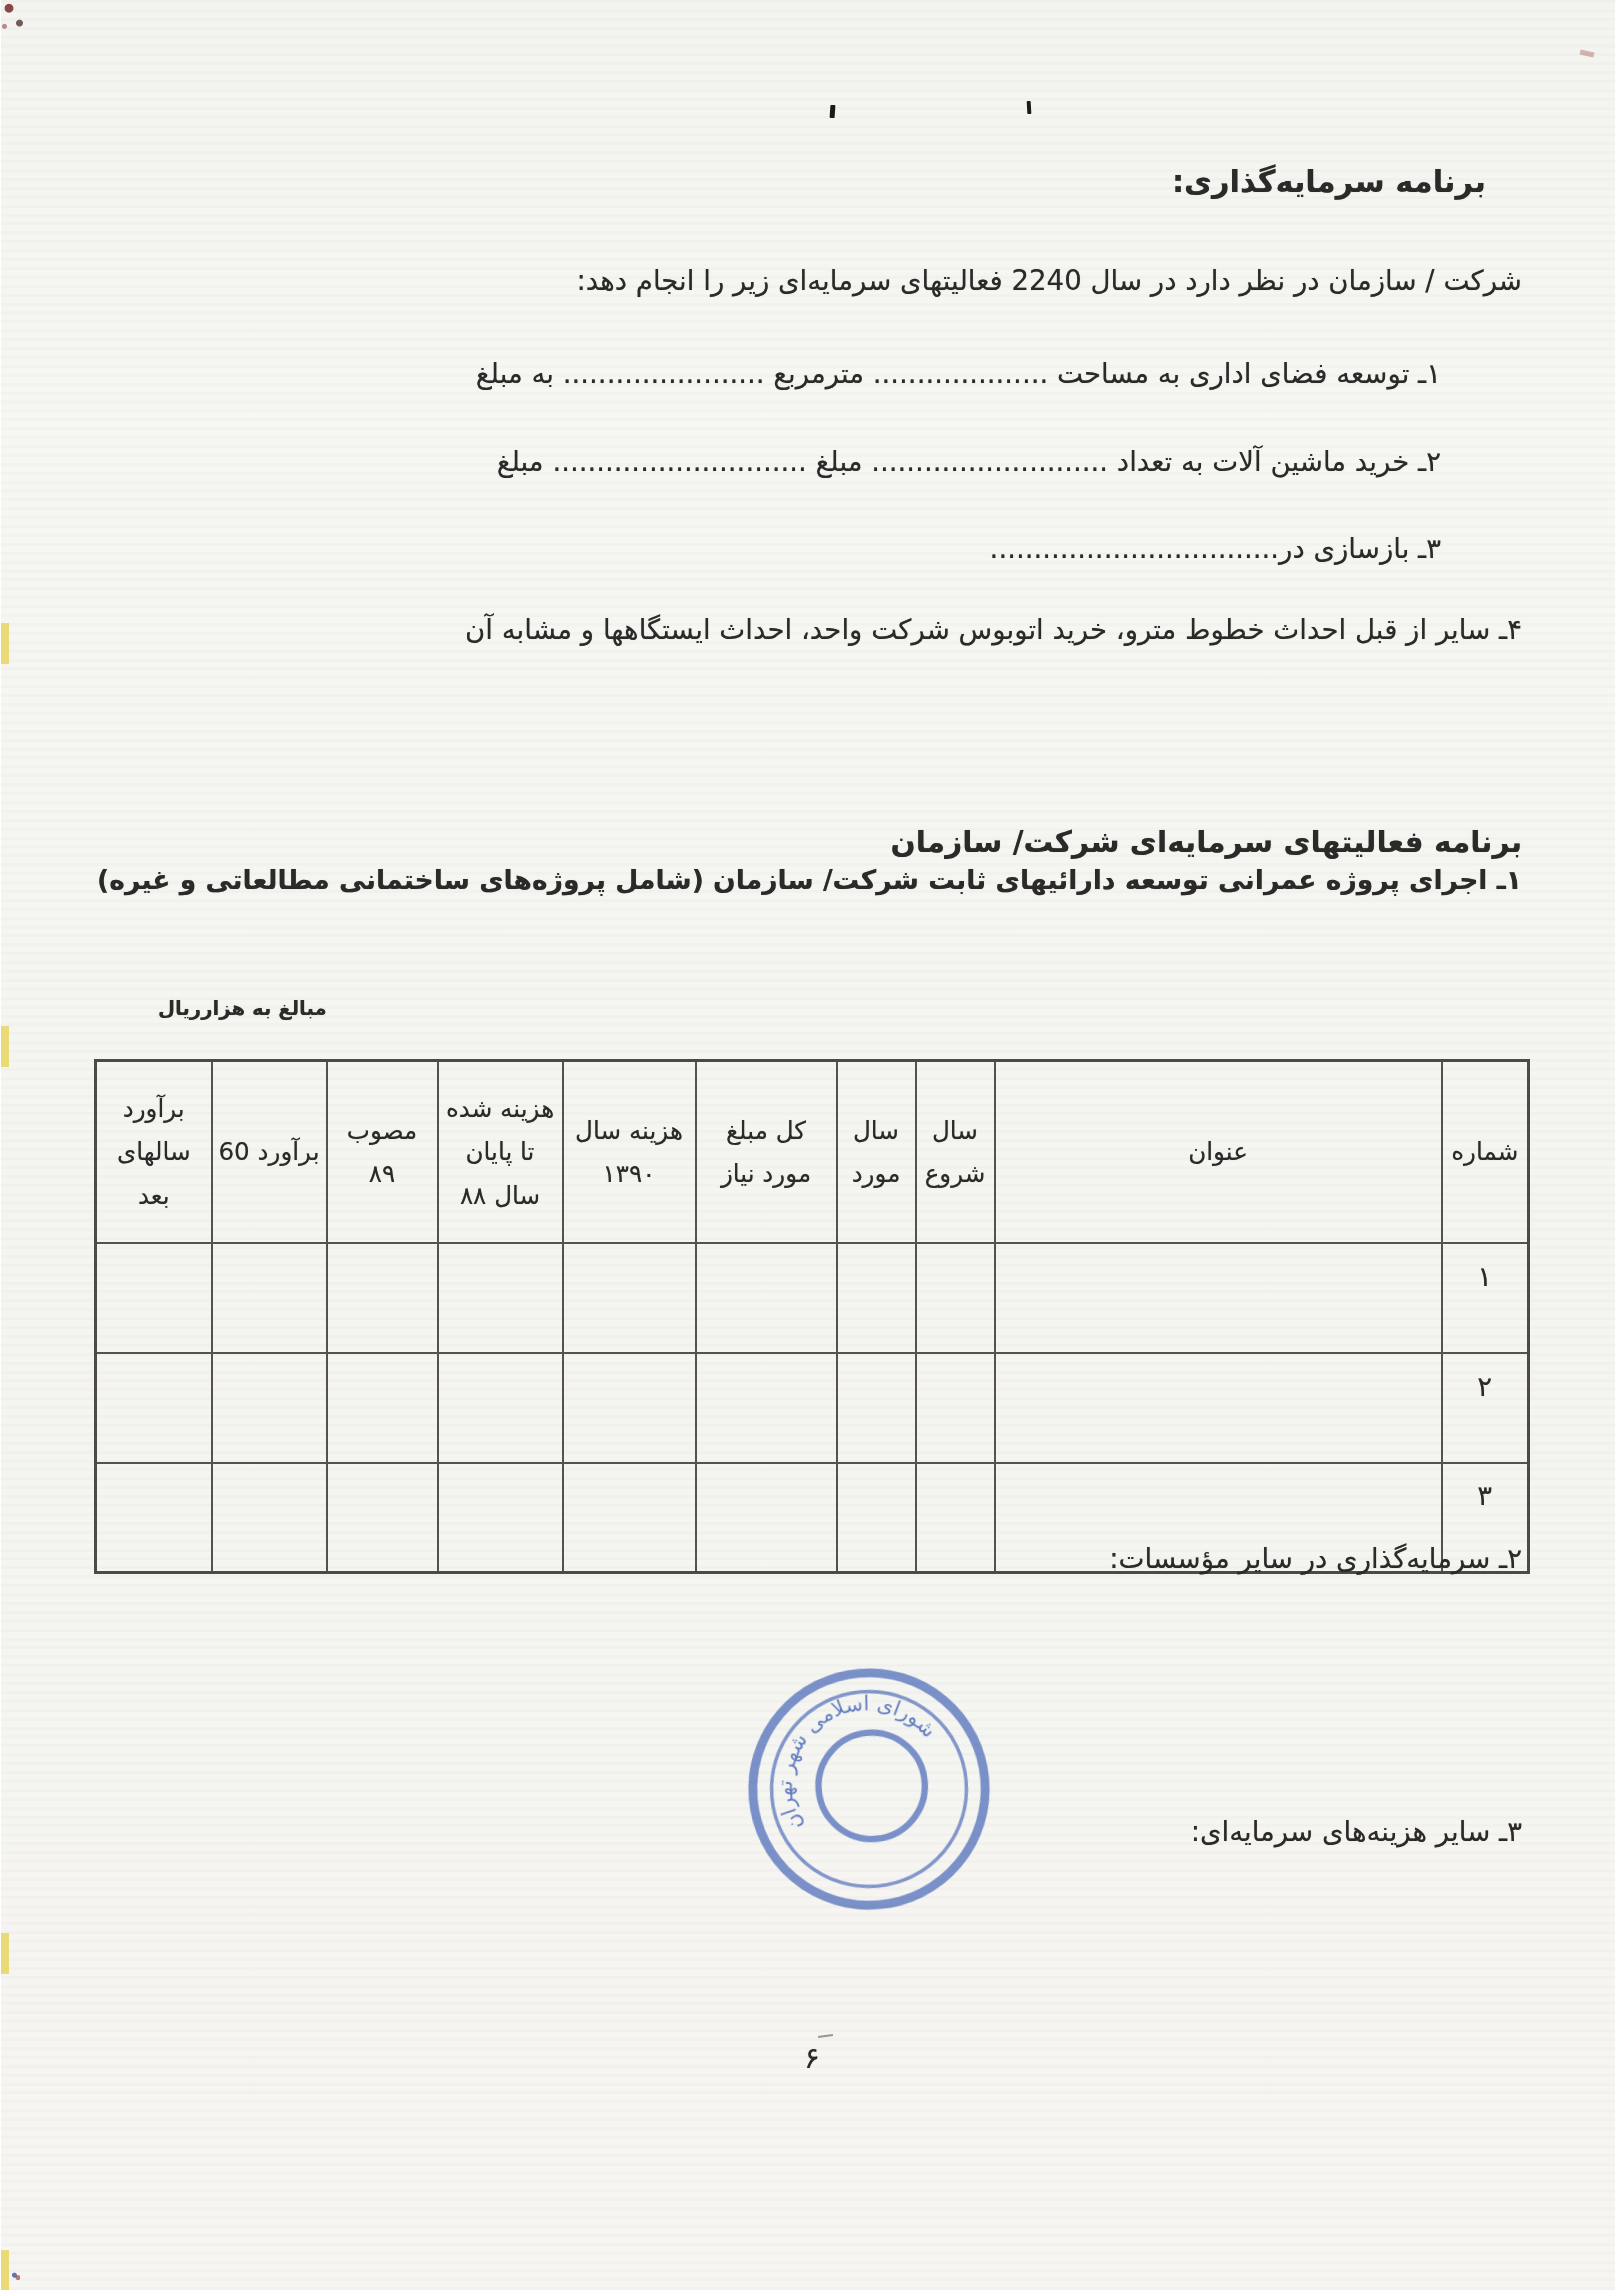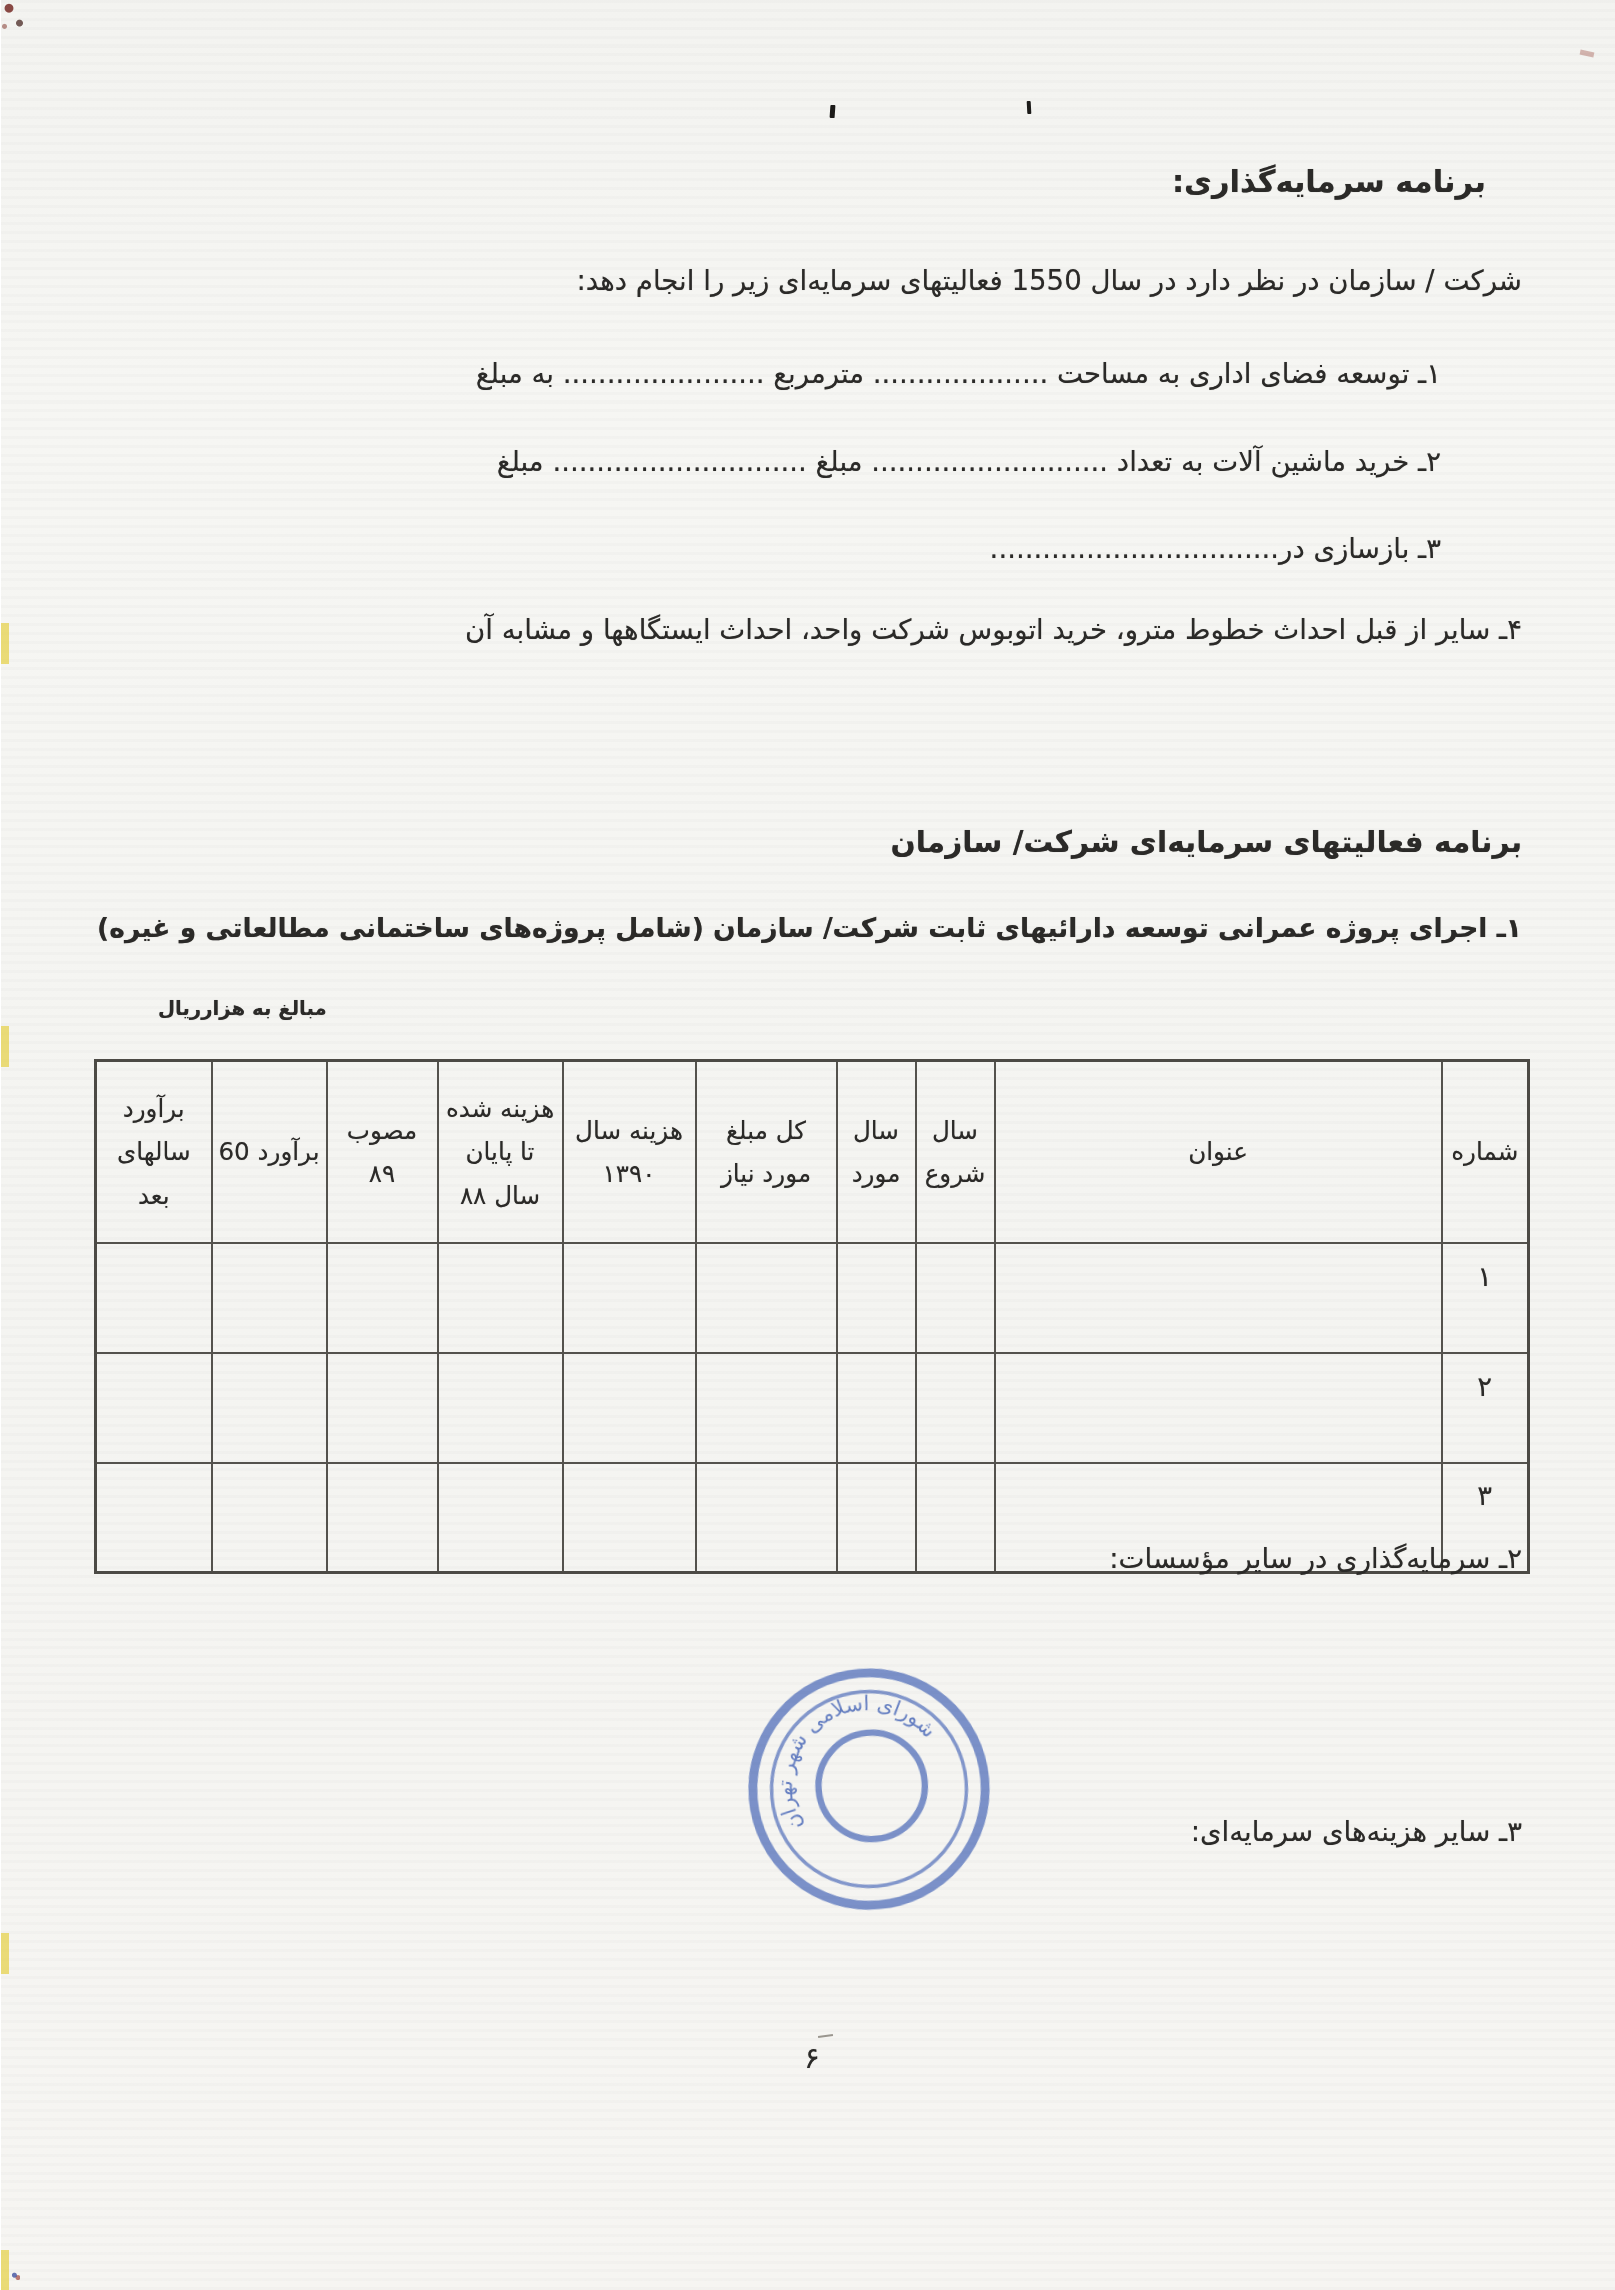--- a/index.html
+++ b/index.html
@@ -15,21 +15,21 @@
     background:repeating-linear-gradient(180deg,rgba(120,120,125,0.03) 0 3px,rgba(255,255,255,0) 3px 8.9px);
   }
   .txt{position:absolute;white-space:nowrap;text-shadow:0 0 0.7px rgba(45,43,40,0.55);}
   .title{right:130px;top:164px;font-size:30.5px;font-weight:bold;}
   .intro{right:94px;top:264px;font-size:27.6px;}
   .item1{right:175px;top:357px;font-size:27.6px;margin-left:12px;}
   .item2{right:175px;top:445px;font-size:27.6px;}
   .item3{right:175px;top:532px;font-size:27.6px;text-align:right;}
   .item4{right:94px;top:613px;font-size:27.6px;}
   .section-heading{right:94px;top:825px;font-size:29.6px;font-weight:bold;}
-  .subsection1{right:94px;top:912px;font-size:26.6px;font-weight:bold;}
+  .subsection1{right:94px;top:864px;font-size:26.6px;font-weight:bold;}
   .table-note{left:158px;top:997px;font-size:19.7px;font-weight:bold;}
   .subsection2{right:94px;top:1542px;font-size:27.6px;}
   .subsection3{right:94px;top:1815px;font-size:27.6px;}
   .page-number{left:804px;top:2041px;font-size:29.6px;}
   .dash-mark{position:absolute;left:818px;top:2035px;width:14.8px;height:2px;background:#9a968f;transform:rotate(-7deg);}
 
   
   .tbl-wrap{position:absolute;left:94px;top:1059px;}
   table{border-collapse:collapse;table-layout:fixed;width:1433px;background:transparent;}
   th,td{border:2px solid #54524d;padding:0 5.9px;}
@@ -70,21 +70,21 @@
 <div class="mark mark2"></div>
 <div class="speck corner-tl"></div>
 <div class="speck speck-tr"></div>
 <div class="speck tab tab1"></div>
 <div class="speck tab tab2"></div>
 <div class="speck tab tab3"></div>
 <div class="speck tab tab4"></div>
 <div class="speck speck-br"></div>
 
 <div class="txt title">برنامه سرمایه‌گذاری:</div>
-<div class="txt intro">شرکت / سازمان در نظر دارد در سال 1550 فعالیتهای سرمایه‌ای زیر را انجام دهد:</div>
+<div class="txt intro">شرکت / سازمان در نظر دارد در سال 2240 فعالیتهای سرمایه‌ای زیر را انجام دهد:</div>
 <div class="txt item1">۱ـ توسعه فضای اداری به مساحت .................... مترمربع ....................... به مبلغ</div>
 <div class="txt item2">۲ـ خرید ماشین آلات به تعداد ........................... مبلغ ............................. مبلغ</div>
 <div class="txt item3">۳ـ بازسازی در.................................</div>
 <div class="txt item4">۴ـ سایر از قبل احداث خطوط مترو، خرید اتوبوس شرکت واحد، احداث ایستگاهها و مشابه آن</div>
 <div class="txt section-heading">برنامه فعالیتهای سرمایه‌ای شرکت/ سازمان</div>
 <div class="txt subsection1">۱ـ اجرای پروژه عمرانی توسعه دارائیهای ثابت شرکت/ سازمان (شامل پروژه‌های ساختمانی مطالعاتی و غیره)</div>
 <div class="txt table-note">مبالغ به هزارریال</div>
 
 <div class="tbl-wrap">
   <table dir="rtl">

